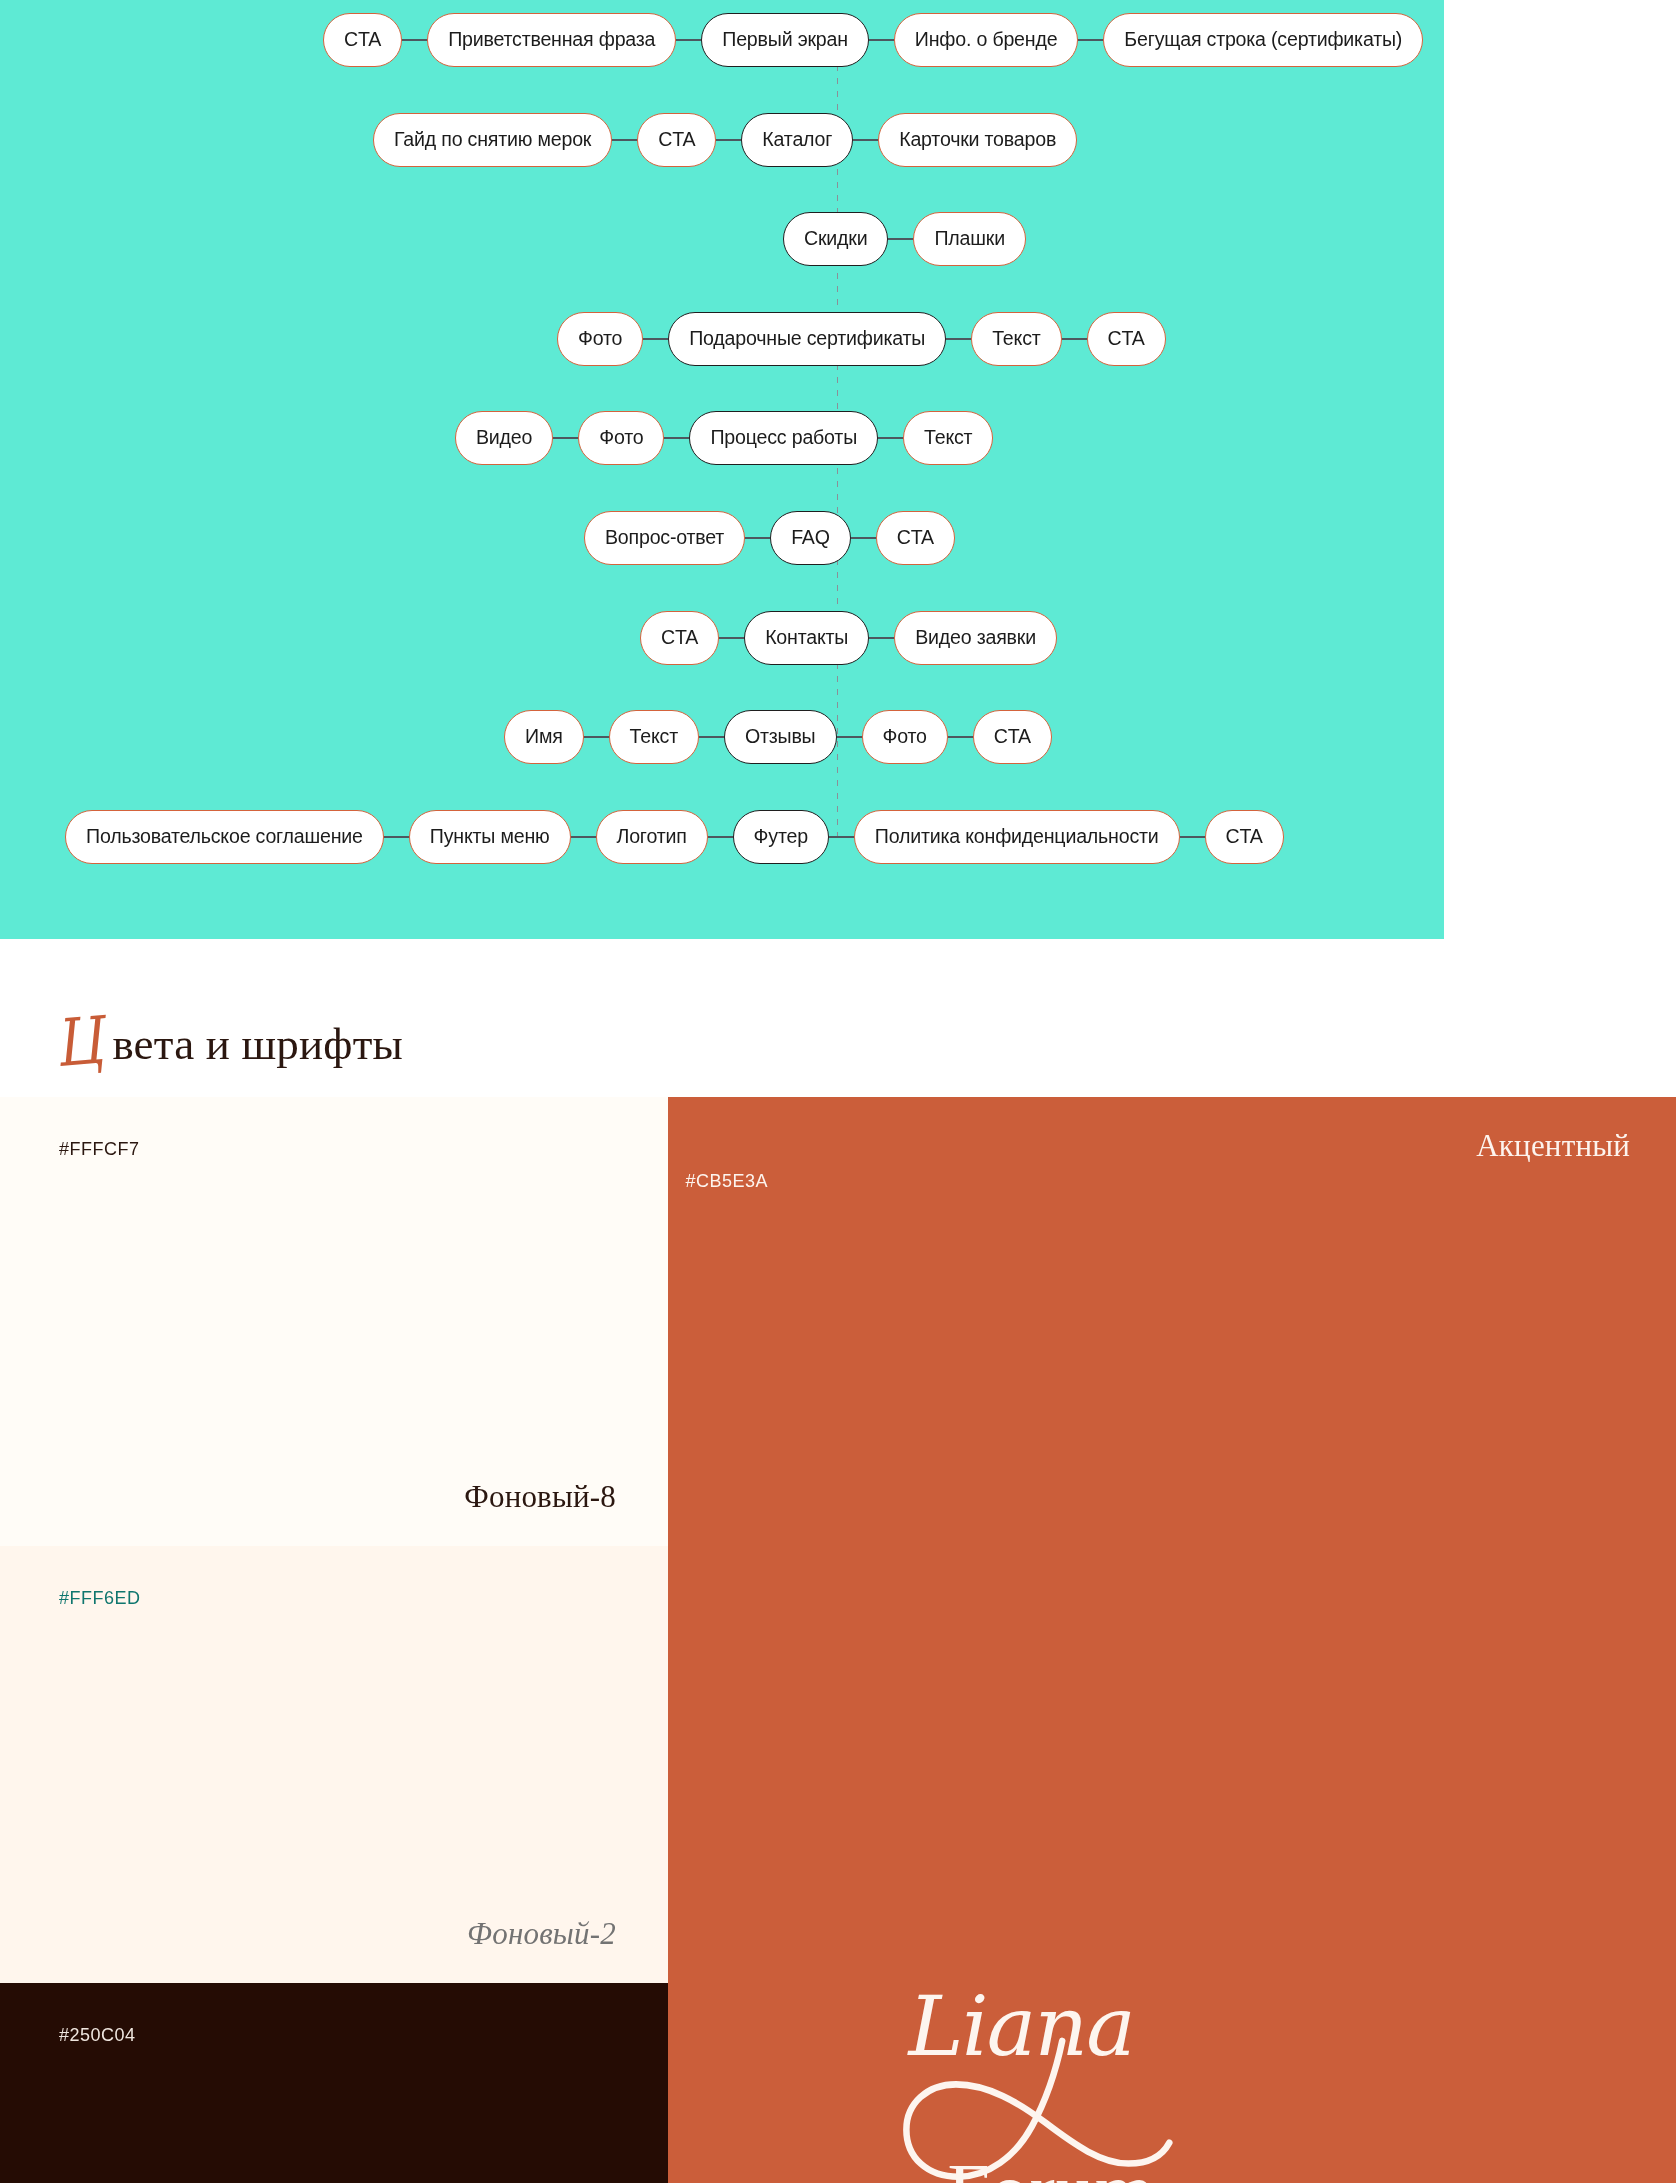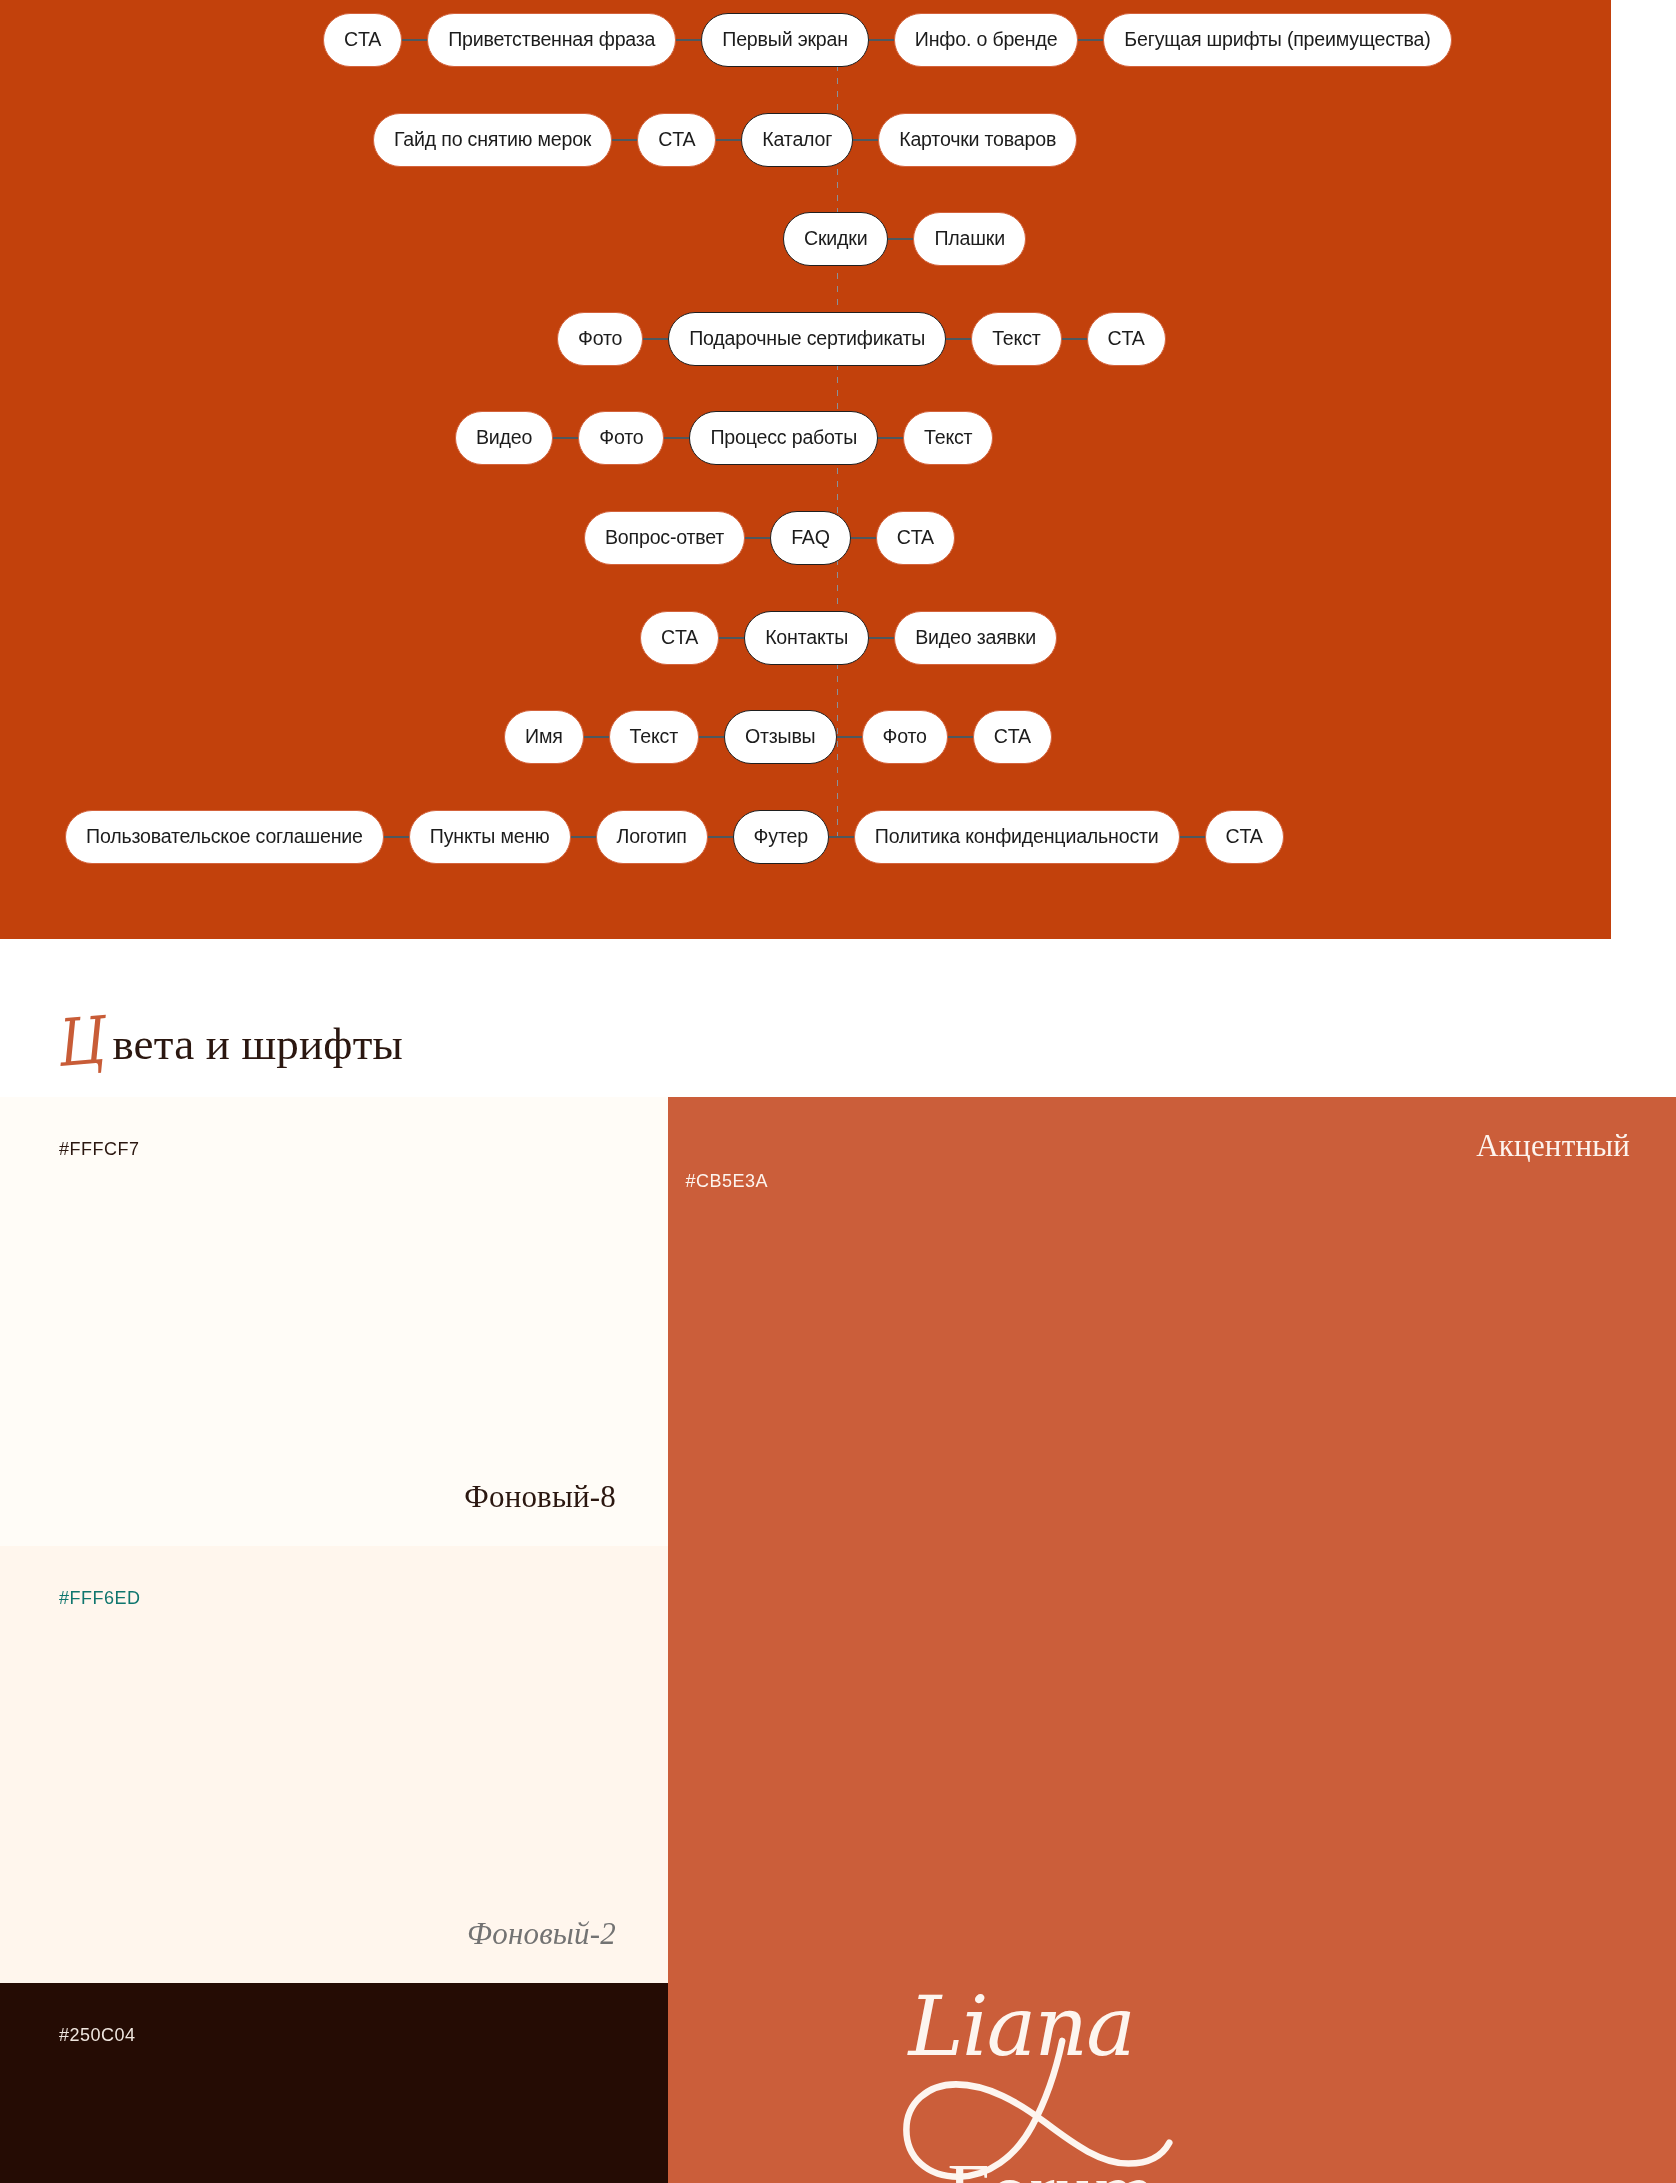--- a/index.html
+++ b/index.html
@@ -7,23 +7,23 @@
     width: 1677px;
     height: 2335px;
     background: #ffffff;
     font-family: "Liberation Sans", sans-serif;
     overflow: hidden;
   }
 
   
   #diagram-section {
     position: relative;
-    width: 1611px;
+    width: 1444px;
     height: 939px;
-    background: #c2410c;
+    background: #5eead4;
   }
   #spine {
     position: absolute;
     left: 837px;
     top: 13px;
     width: 1.3px;
     height: 830px;
     background: repeating-linear-gradient(
       to bottom,
       #8a9097 0px, #8a9097 6.1px,
@@ -207,21 +207,21 @@
   <div id="diagram-rows">
       <div class="diagram-row" style="left: 323px; top: 5.2px;">
         <div class="node">CTA</div>
         <div class="connector"></div>
         <div class="node">Приветственная фраза</div>
         <div class="connector"></div>
         <div class="node main">Первый экран</div>
         <div class="connector"></div>
         <div class="node">Инфо. о бренде</div>
         <div class="connector"></div>
-        <div class="node">Бегущая шрифты (преимущества)</div>
+        <div class="node">Бегущая строка (сертификаты)</div>
       </div>
       <div class="diagram-row" style="left: 373px; top: 105px;">
         <div class="node">Гайд по снятию мерок</div>
         <div class="connector"></div>
         <div class="node">CTA</div>
         <div class="connector"></div>
         <div class="node main">Каталог</div>
         <div class="connector"></div>
         <div class="node">Карточки товаров</div>
       </div>

